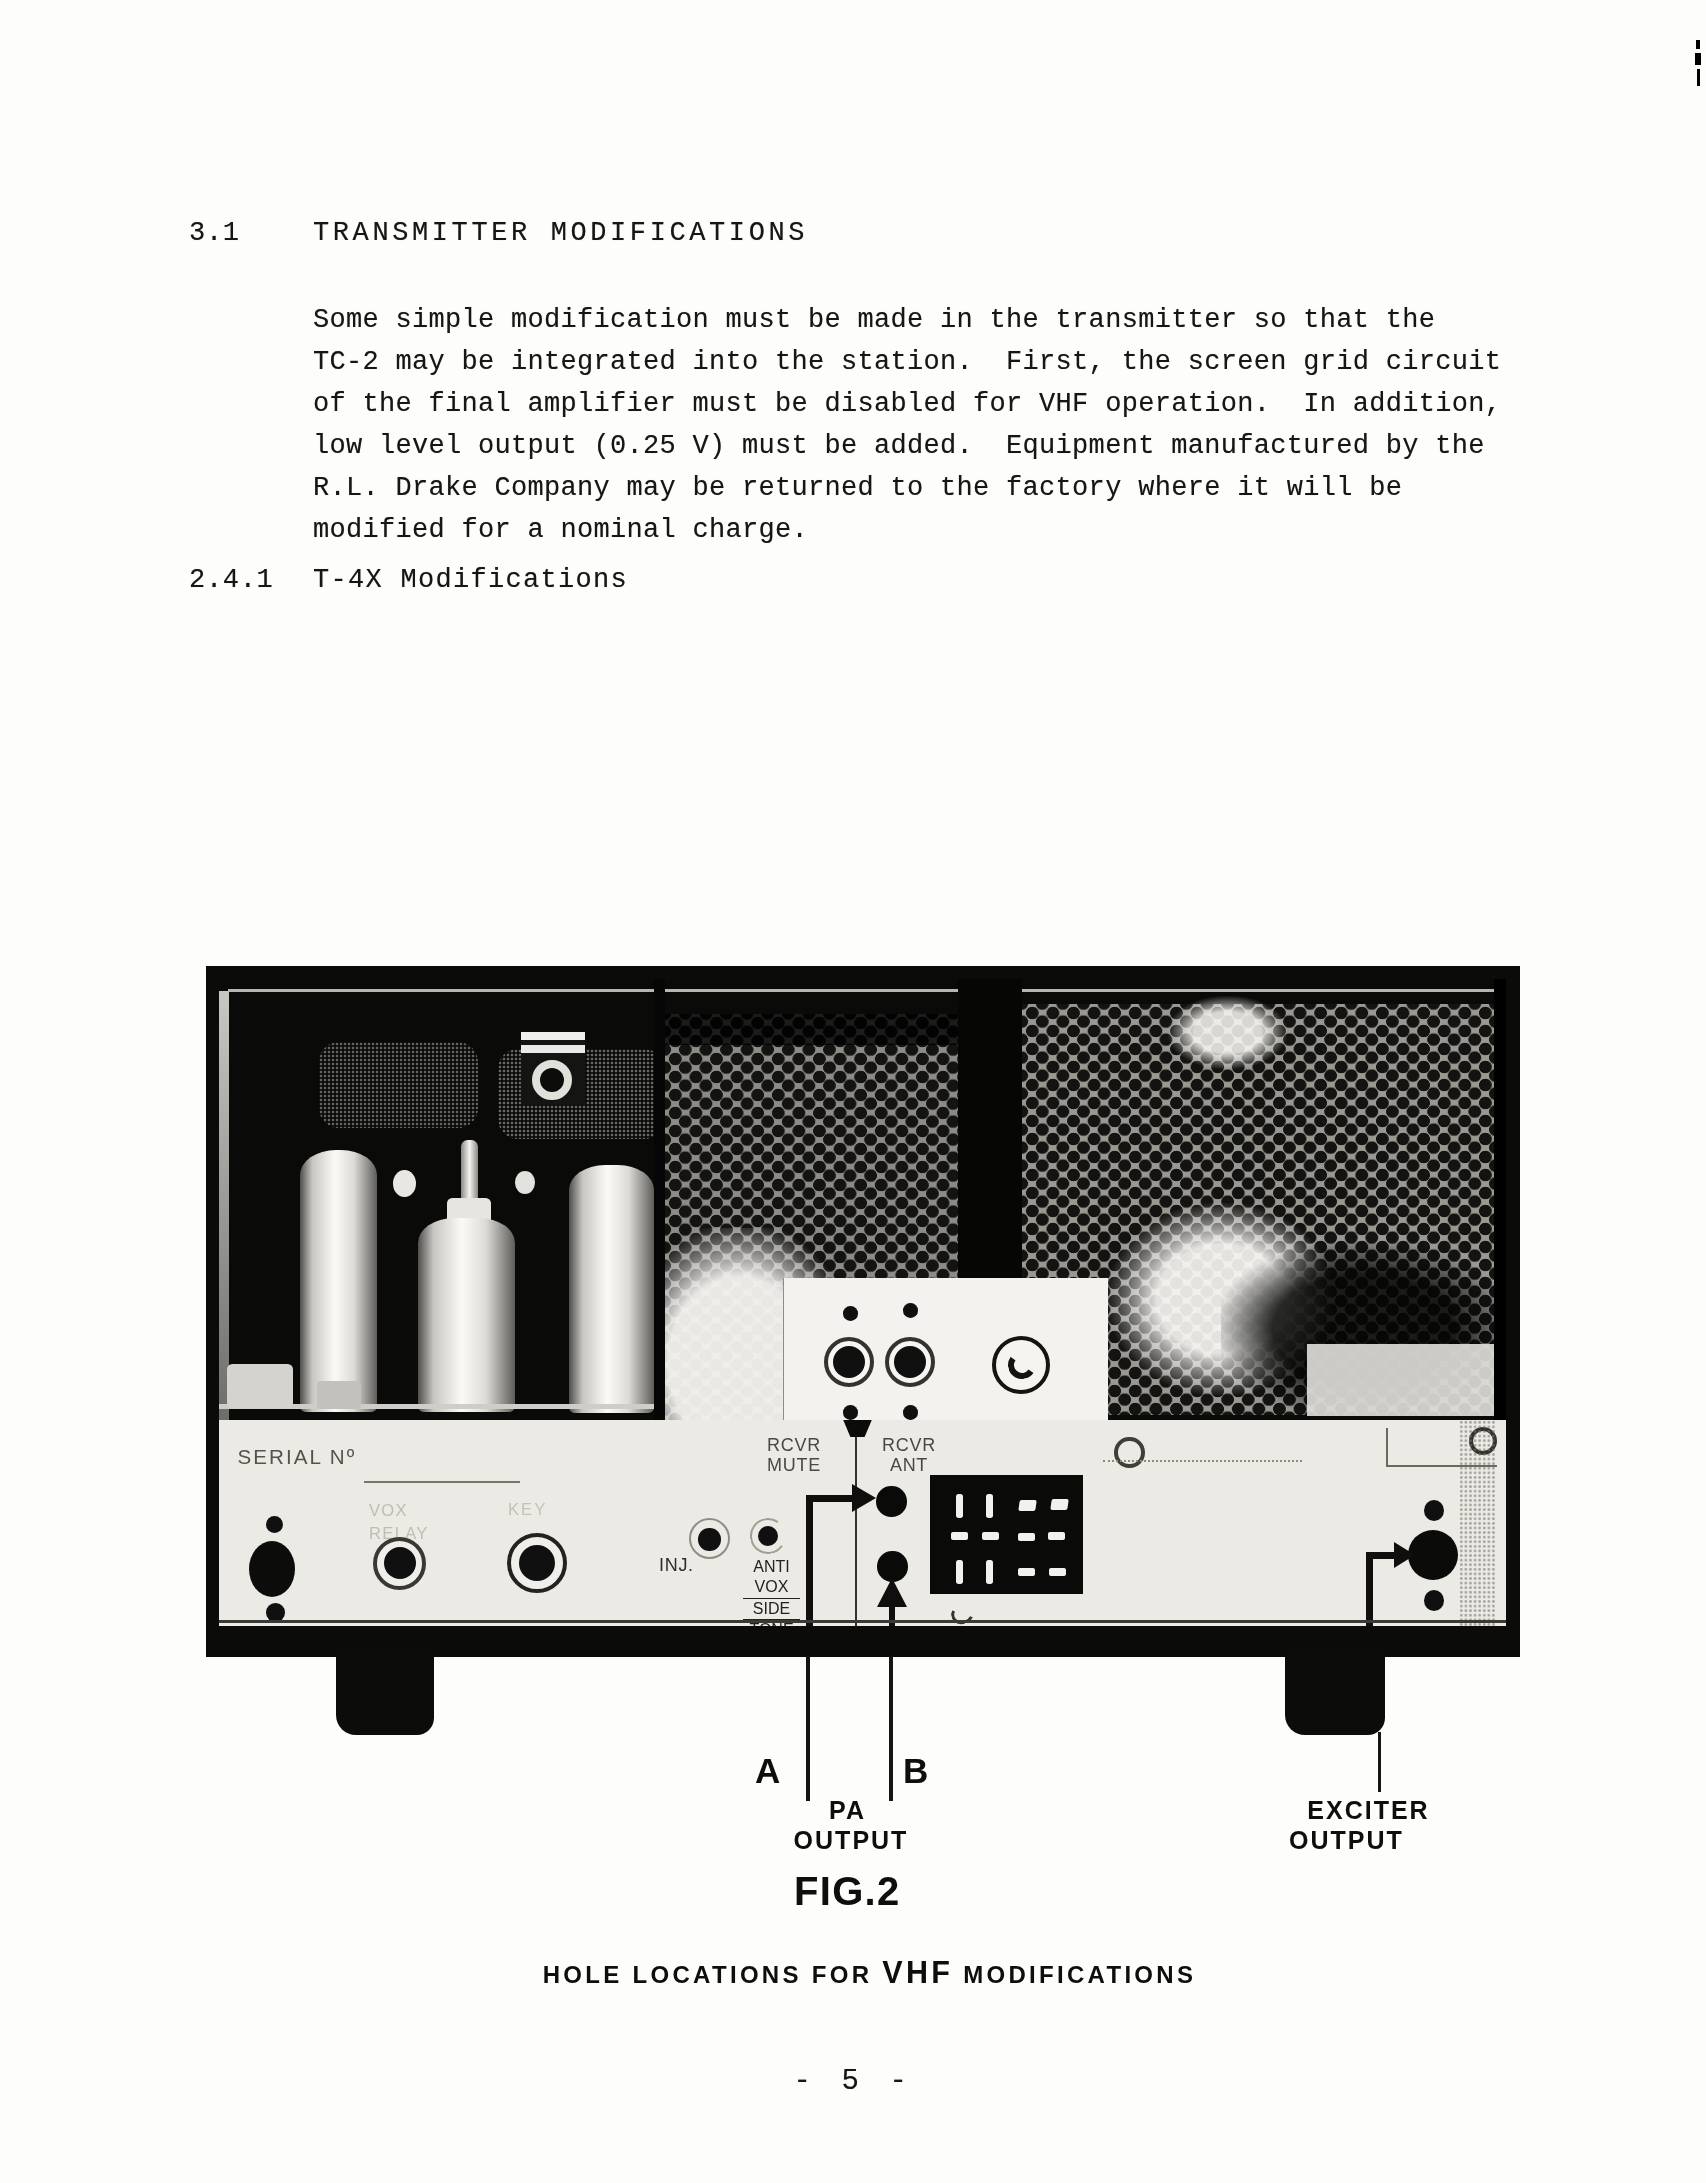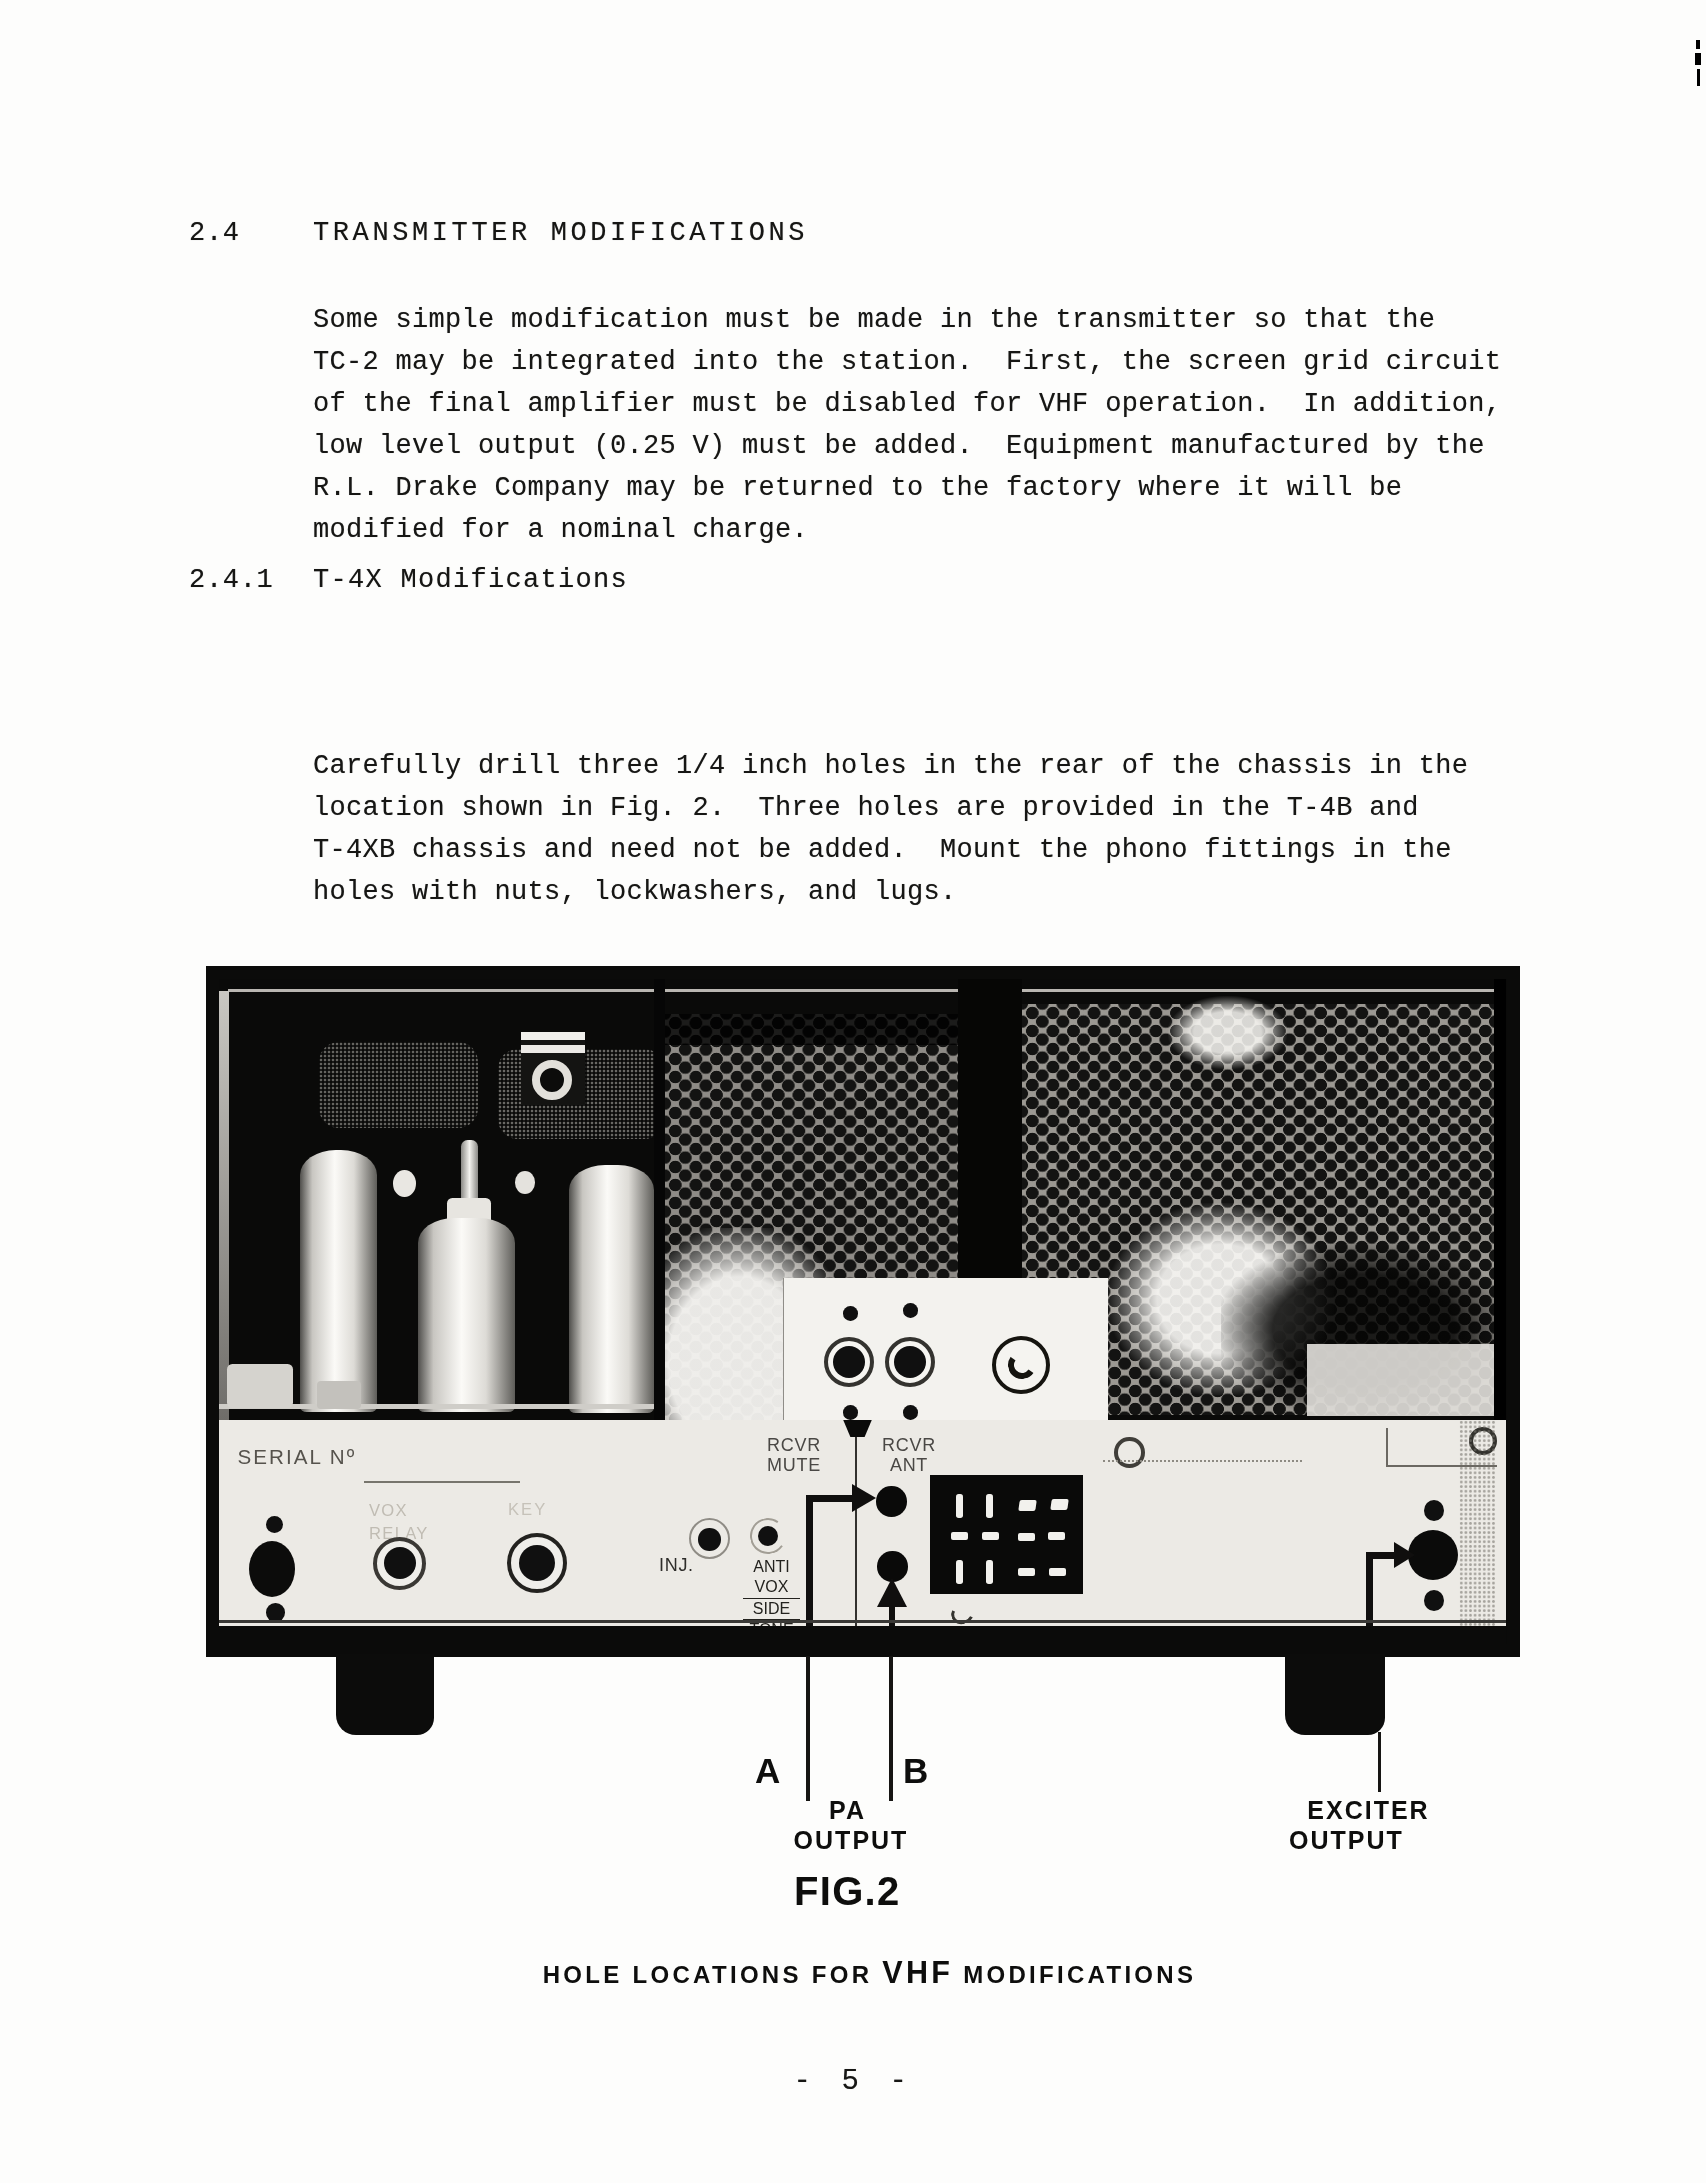--- a/index.html
+++ b/index.html
@@ -43,35 +43,31 @@
 </style>
 </head>
 <body>
 
 <div class="page">
 
   <div class="abs" style="left:1696px;top:40px;width:4px;height:9.3px;background:#000;"></div>
   <div class="abs" style="left:1695px;top:53px;width:6px;height:12px;background:#000;"></div>
   <div class="abs" style="left:1697px;top:69px;width:3.3px;height:17px;background:#000;"></div>
 
-  <div class="abs mono sec-num" style="left:189px;top:218px;">2.4</div>
+  <div class="abs mono sec-num" style="left:189px;top:218px;">3.1</div>
   <div class="abs mono sec-title" style="left:313px;top:218px;letter-spacing:3.6px;">TRANSMITTER MODIFICATIONS</div>
   <div class="abs mono body-text" style="left:313px;top:299px;width:1208px;">Some simple modification must be made in the transmitter so that the
 TC-2 may be integrated into the station.  First, the screen grid circuit
 of the final amplifier must be disabled for VHF operation.  In addition,
 low level output (0.25 V) must be added.  Equipment manufactured by the
 R.L. Drake Company may be returned to the factory where it will be
 modified for a nominal charge.</div>
 
   <div class="abs mono sec-num" style="left:189px;top:565px;">2.4.1</div>
   <div class="abs mono sec-title" style="left:313px;top:565px;letter-spacing:1.3px;">T-4X Modifications</div>
-  <div class="abs mono body-text" style="left:313px;top:745px;width:1208px;">Carefully drill three 1/4 inch holes in the rear of the chassis in the
-location shown in Fig. 2.  Three holes are provided in the T-4B and
-T-4XB chassis and need not be added.  Mount the phono fittings in the
-holes with nuts, lockwashers, and lugs.</div>
 
   <div class="abs photo">
 
     <div class="abs" style="left:0;top:0;width:1287px;height:441px;background:#0a0a09;overflow:hidden;">
       <div class="abs" style="left:9.3px;top:10px;width:1266px;height:2.7px;background:#d8d5cf;opacity:.85;"></div>
       <div class="abs" style="left:0;top:12px;width:10px;height:429px;background:linear-gradient(180deg,#c9c7c2,#6f6d69);"></div>
 
       <div class="abs" style="left:100px;top:63px;width:159px;height:86px;background-image:radial-gradient(circle, rgba(190,188,182,.5) 1px, rgba(0,0,0,0) 1.7px);background-size:4px 4px;border-radius:20px;"></div>
       <div class="abs" style="left:279px;top:70px;width:166px;height:90px;background-image:radial-gradient(circle, rgba(200,198,192,.5) 1px, rgba(0,0,0,0) 1.7px);background-size:4px 4px;border-radius:20px;"></div>
       <div class="abs" style="left:664px;top:73px;width:119px;height:73px;background-image:radial-gradient(circle, rgba(185,183,177,.45) 1px, rgba(0,0,0,0) 1.7px);background-size:4px 4px;border-radius:20px;"></div>

